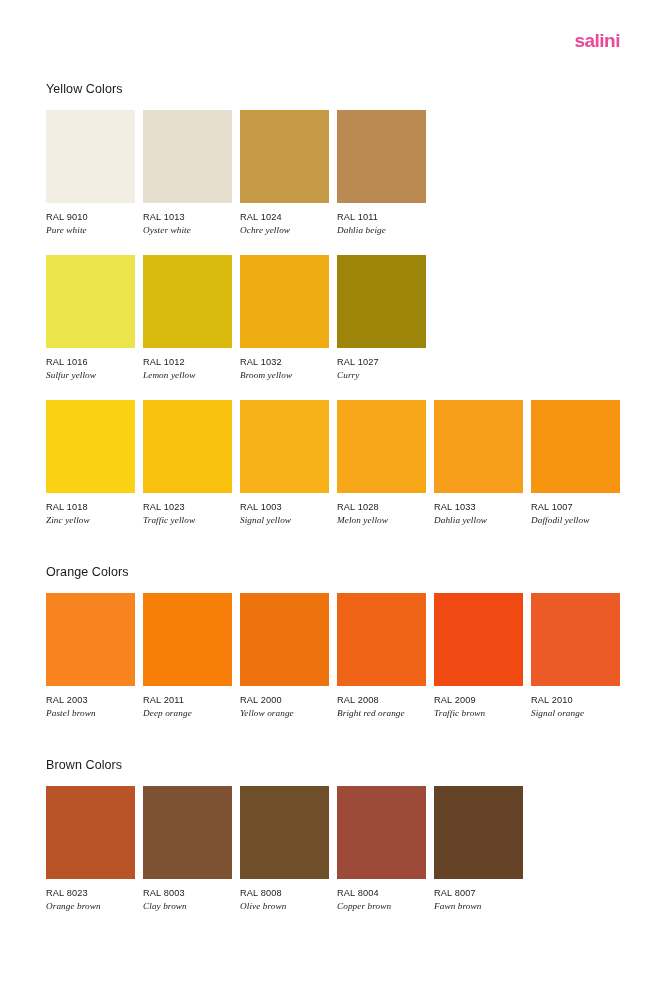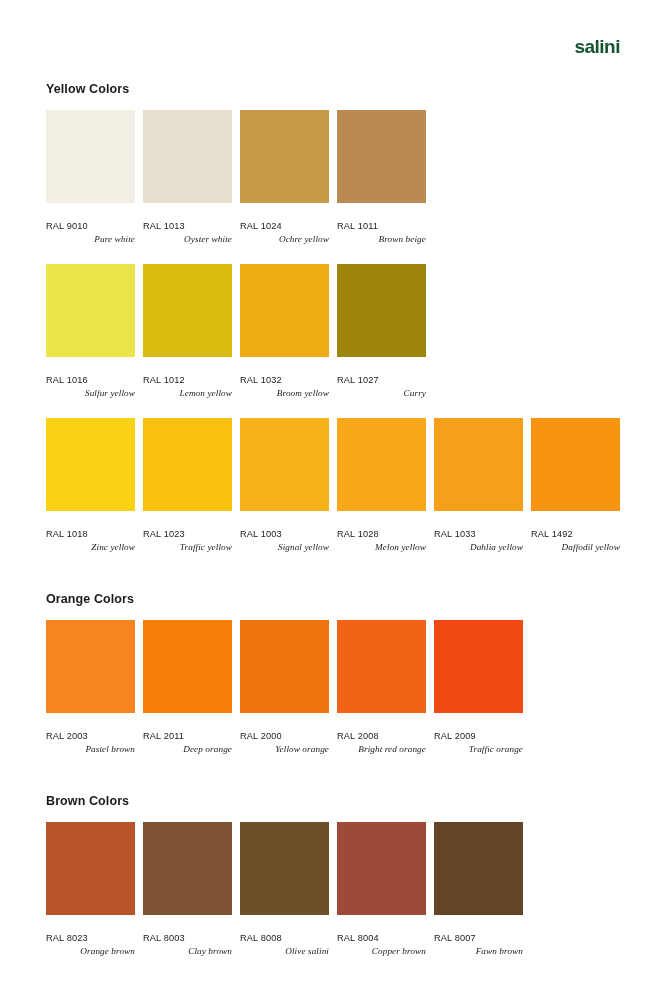--- a/index.html
+++ b/index.html
@@ -16,65 +16,64 @@
     overflow: hidden;
   }
   .page {
     position: relative;
     width: 666px;
     height: 1000px;
     padding: 0 46px;
   }
   .brand {
     position: absolute;
-    top: 36px;
+    top: 30px;
     right: 46px;
     font-family: "Liberation Sans", sans-serif;
     font-size: 19px;
     font-weight: 700;
     letter-spacing: -0.5px;
-    color: #14532d;
+    color: #ec4899;
   }
   .content {
     padding-top: 82px;
   }
   .section-title {
     font-size: 12.5px;
-    font-weight: 700;
+    font-weight: 400;
     color: #1a1a1a;
     margin: 0 0 14px 0;
     letter-spacing: 0.1px;
   }
   .group { margin-bottom: 0; }
   .swatch-row {
     display: grid;
     grid-template-columns: repeat(6, 1fr);
     column-gap: 8px;
     margin-bottom: 20px;
   }
   .swatch-cell { width: 100%; }
   .swatch {
     width: 100%;
     height: 93px;
   }
   .swatch-code {
     font-size: 9.2px;
     color: #1a1a1a;
-    margin-top: 18px;
+    margin-top: 9px;
     letter-spacing: 0.15px;
     font-family: "Liberation Sans", sans-serif;
   }
   .swatch-name {
     font-size: 9.2px;
     color: #1a1a1a;
     margin-top: 3px;
     font-style: italic;
     font-family: "Liberation Serif", serif;
     letter-spacing: 0.1px;
-    text-align: right;
   }
   .section-gap { height: 20px; }
 </style>
 </head>
 <body>
 
 <div class="page">
 
   <div class="brand">salini</div>
 
@@ -95,21 +94,21 @@
           <div class="swatch-name">Oyster white</div>
         </div>
         <div class="swatch-cell">
           <div class="swatch" style="background:#C79A48"></div>
           <div class="swatch-code">RAL 1024</div>
           <div class="swatch-name">Ochre yellow</div>
         </div>
         <div class="swatch-cell">
           <div class="swatch" style="background:#BB8A53"></div>
           <div class="swatch-code">RAL 1011</div>
-          <div class="swatch-name">Brown beige</div>
+          <div class="swatch-name">Dahlia beige</div>
         </div>
       </div>
 
       <div class="swatch-row">
         <div class="swatch-cell">
           <div class="swatch" style="background:#ECE44B"></div>
           <div class="swatch-code">RAL 1016</div>
           <div class="swatch-name">Sulfur yellow</div>
         </div>
         <div class="swatch-cell">
@@ -150,21 +149,21 @@
           <div class="swatch-code">RAL 1028</div>
           <div class="swatch-name">Melon yellow</div>
         </div>
         <div class="swatch-cell">
           <div class="swatch" style="background:#F79F1A"></div>
           <div class="swatch-code">RAL 1033</div>
           <div class="swatch-name">Dahlia yellow</div>
         </div>
         <div class="swatch-cell">
           <div class="swatch" style="background:#F79410"></div>
-          <div class="swatch-code">RAL 1492</div>
+          <div class="swatch-code">RAL 1007</div>
           <div class="swatch-name">Daffodil yellow</div>
         </div>
       </div>
     </div>
 
     <div class="section-gap"></div>
 
     <div class="group">
       <div class="section-title">Orange Colors</div>
       <div class="swatch-row">
@@ -184,21 +183,26 @@
           <div class="swatch-name">Yellow orange</div>
         </div>
         <div class="swatch-cell">
           <div class="swatch" style="background:#F06418"></div>
           <div class="swatch-code">RAL 2008</div>
           <div class="swatch-name">Bright red orange</div>
         </div>
         <div class="swatch-cell">
           <div class="swatch" style="background:#F04A12"></div>
           <div class="swatch-code">RAL 2009</div>
-          <div class="swatch-name">Traffic orange</div>
+          <div class="swatch-name">Traffic brown</div>
+        </div>
+        <div class="swatch-cell">
+          <div class="swatch" style="background:#EC5A26"></div>
+          <div class="swatch-code">RAL 2010</div>
+          <div class="swatch-name">Signal orange</div>
         </div>
       </div>
     </div>
 
     <div class="section-gap"></div>
 
     <div class="group">
       <div class="section-title">Brown Colors</div>
       <div class="swatch-row">
         <div class="swatch-cell">
@@ -207,21 +211,21 @@
           <div class="swatch-name">Orange brown</div>
         </div>
         <div class="swatch-cell">
           <div class="swatch" style="background:#7D5131"></div>
           <div class="swatch-code">RAL 8003</div>
           <div class="swatch-name">Clay brown</div>
         </div>
         <div class="swatch-cell">
           <div class="swatch" style="background:#6F4F2A"></div>
           <div class="swatch-code">RAL 8008</div>
-          <div class="swatch-name">Olive salini</div>
+          <div class="swatch-name">Olive brown</div>
         </div>
         <div class="swatch-cell">
           <div class="swatch" style="background:#9D4A39"></div>
           <div class="swatch-code">RAL 8004</div>
           <div class="swatch-name">Copper brown</div>
         </div>
         <div class="swatch-cell">
           <div class="swatch" style="background:#654327"></div>
           <div class="swatch-code">RAL 8007</div>
           <div class="swatch-name">Fawn brown</div>

